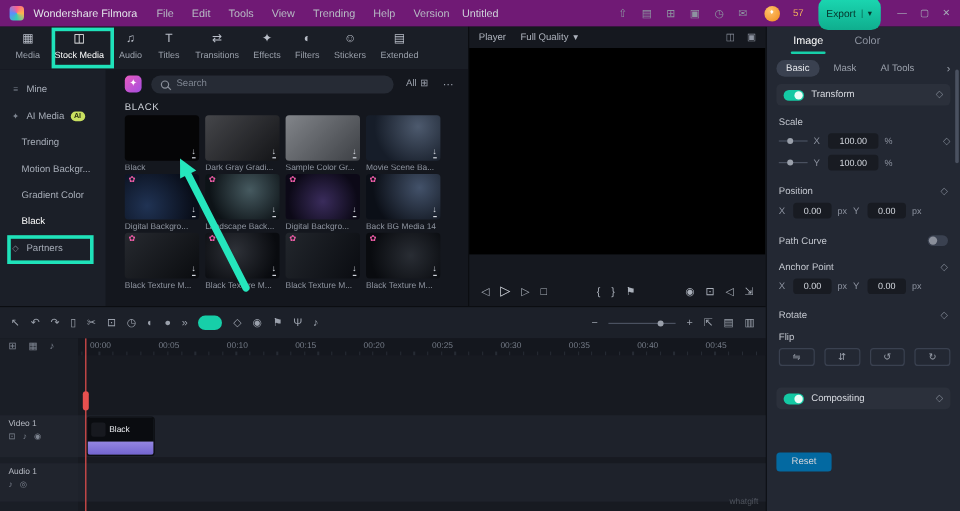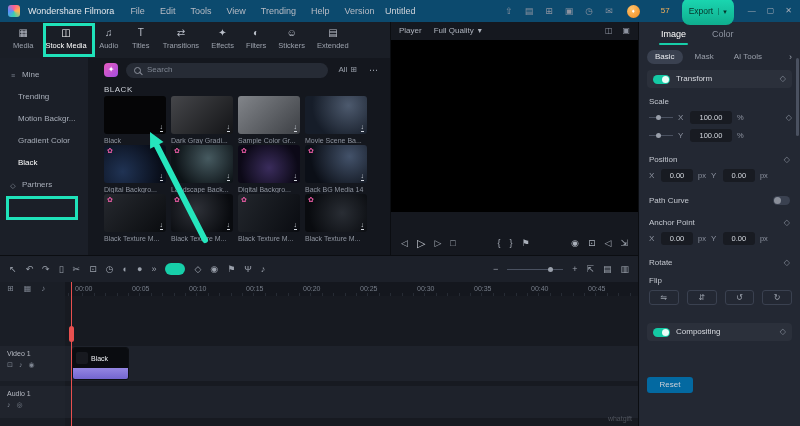--- a/index.html
+++ b/index.html
@@ -1,28 +1,28 @@
 <!DOCTYPE html>
 <html><head>
 <meta charset="utf-8">
 <style>
   *{margin:0;padding:0;box-sizing:border-box}
   html,body{width:800px;height:426px;overflow:hidden}
   body{font-family:"Liberation Sans","DejaVu Sans",sans-serif;background:#0d0f14;color:#c6cad2;position:relative;font-size:9px;line-height:1}
 
   
-  .menubar{position:absolute;top:0;left:0;right:0;height:22px;background:#0c4a6e;display:flex;align-items:center;padding:0 8px;gap:8px;color:#b7bbc4;font-size:9px;z-index:5}
+  .menubar{position:absolute;top:0;left:0;right:0;height:22px;background:#701a75;display:flex;align-items:center;padding:0 8px;gap:8px;color:#b7bbc4;font-size:9px;z-index:5}
   .logo{width:12px;height:12px;border-radius:3px;background:conic-gradient(#ff5f8f,#ffb24d,#35d0b0,#5b8cff,#ff5f8f);flex:none}
   .appname{color:#e2e5ea;margin-right:8px;white-space:nowrap}
   .menus{display:flex;gap:15px}
   .menus span{cursor:default}
   .spacer{flex:1}
   .win-title{position:absolute;left:385px;top:7px;color:#cdd1d8}
   .mbi{color:#8d93a0;font-size:9px;margin:0 2px}
-  .credits{display:flex;align-items:center;gap:21px;margin:0 4px}
+  .credits{display:flex;align-items:center;gap:11px;margin:0 4px}
   .credit-circle{width:13px;height:13px;border-radius:50%;background:radial-gradient(circle at 35% 30%,#ffc36b,#f08a1d);color:#fff;font-size:6px;display:flex;align-items:center;justify-content:center}
   .credit-num{color:#f2b05a;font-size:8px}
   .export-btn{height:27px;padding:0 7px;border-radius:8px;background:linear-gradient(180deg,#1bd8b2,#0fae8e);color:#06332a;display:flex;align-items:center;gap:5px;font-size:8.5px}
   .export-chev{border-left:1px solid rgba(4,50,40,.4);padding-left:4px;font-size:7px}
   .winctl{display:flex;gap:11px;color:#a7adb8;font-size:8px;margin-left:6px}
 
   
   .tabs-row{position:absolute;left:0;top:22px;width:390px;height:36px;background:#1a1e26;display:flex;align-items:flex-start;padding:4px 0 0 8px;gap:2px}
   .mtab{display:flex;flex-direction:column;align-items:center;gap:3px;font-size:7.5px;color:#9aa0ab;padding:2px 5px;min-width:30px}
   .mtab .ticon{font-size:10px;height:11px;color:#b9bec8}
@@ -221,20 +221,25 @@
     <span>Extended</span>
   </div>
 </div>
 
 <div class="left-body">
   <aside class="sidebar">
     <div class="side-item">
       <span class="sicon">≡</span>
       <span>Mine</span>
     </div>
+    <div class="side-item">
+      <span class="sicon">✦</span>
+      <span>AI Media</span>
+      <span class="ai-badge">AI</span>
+    </div>
     <div class="side-item indent">
       <span>Trending</span>
     </div>
     <div class="side-item indent">
       <span>Motion Backgr...</span>
     </div>
     <div class="side-item indent">
       <span>Gradient Color</span>
     </div>
     <div class="side-item indent selected">

